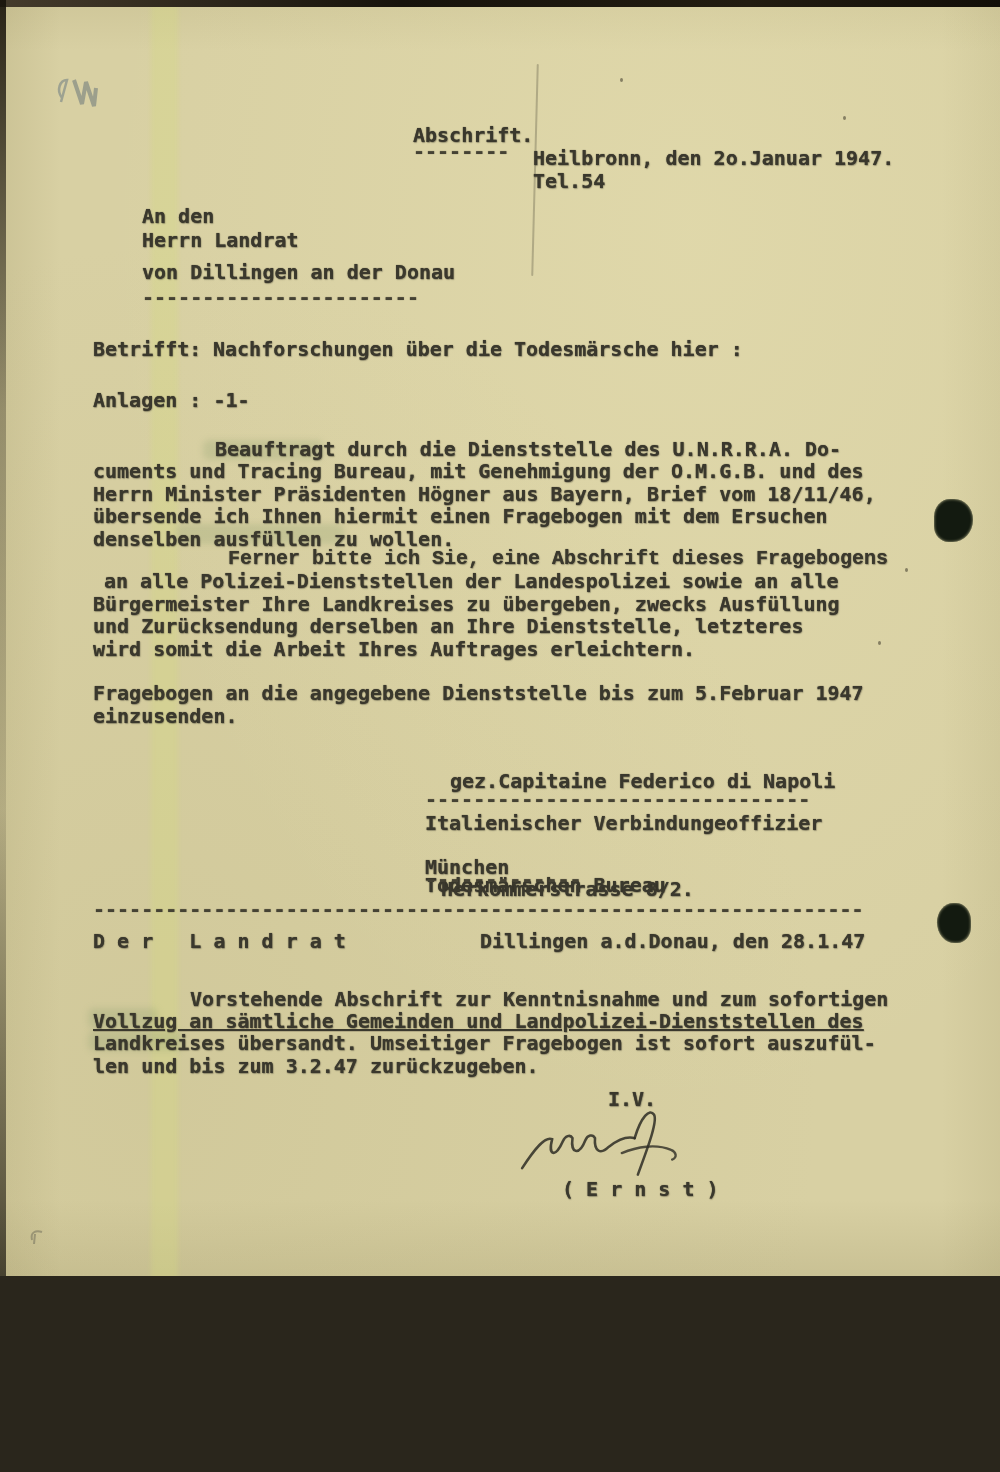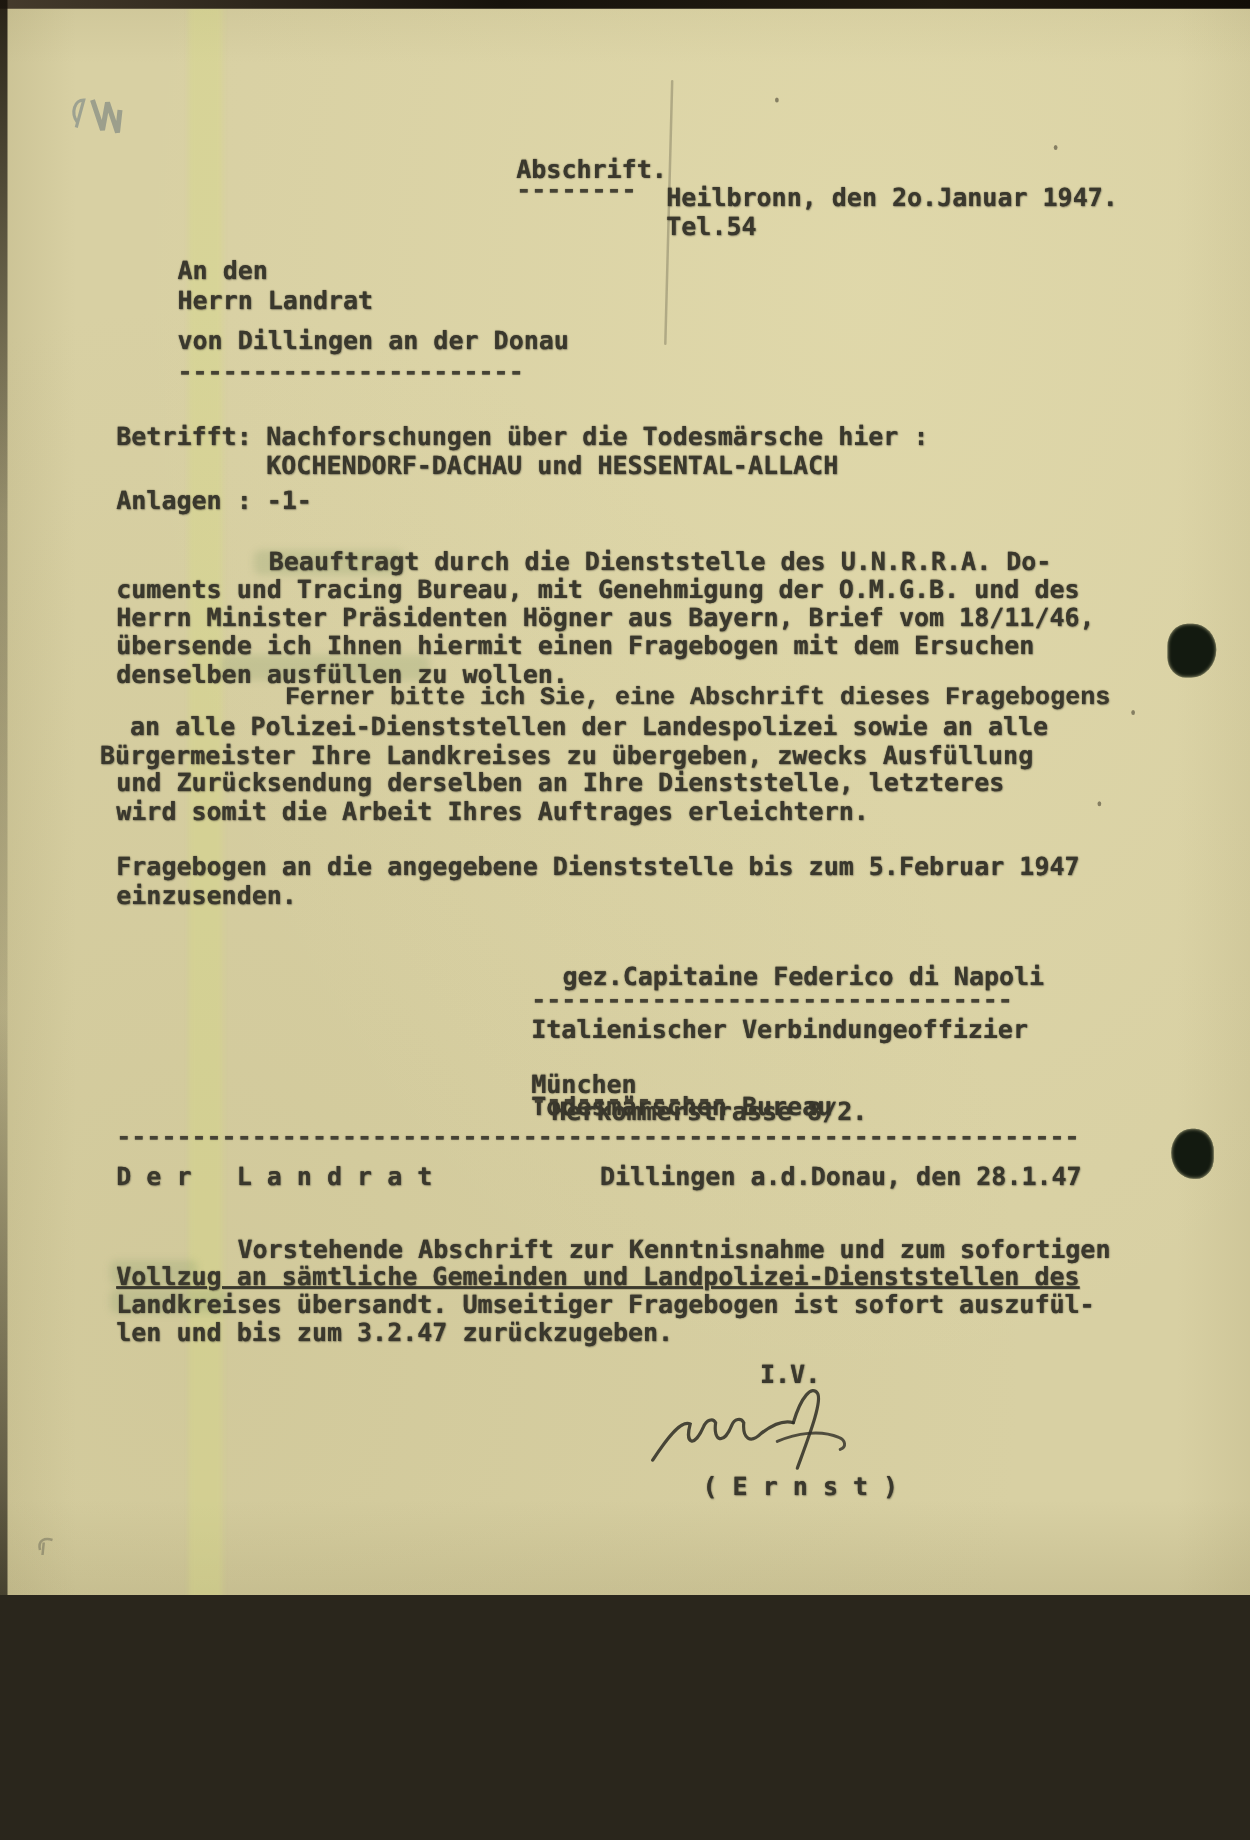--- a/index.html
+++ b/index.html
@@ -69,32 +69,31 @@
   <div class="tw" style="left:533px;top:147px;">Heilbronn, den 2o.Januar 1947.</div>
   <div class="tw" style="left:533px;top:170px;">Tel.54</div>
 
   <div class="tw" style="left:142px;top:205px;">An den</div>
   <div class="tw" style="left:142px;top:229px;">Herrn Landrat</div>
   <div class="tw" style="left:142px;top:261px;">von Dillingen an der Donau</div>
   <div class="tw dash" style="left:142px;top:286px;">-----------------------</div>
 
   <div class="tw" style="left:93px;top:338px;">Betrifft:</div>
   <div class="tw" style="left:213px;top:338px;">Nachforschungen über die Todesmärsche hier :</div>
-  <div class="tw" style="left:213px;top:361px;">KOCHENDORF-DACHAU und HESSENTAL-ALLACH</div>
   <div class="tw" style="left:93px;top:389px;">Anlagen : -1-</div>
 
   <div class="tw" style="left:215px;top:438px;">Beauftragt durch die Dienststelle des U.N.R.R.A. Do-</div>
   <div class="tw" style="left:93px;top:460px;">cuments und Tracing Bureau, mit Genehmigung der O.M.G.B. und des</div>
   <div class="tw" style="left:93px;top:483px;">Herrn Minister Präsidenten Högner aus Bayern, Brief vom 18/11/46,</div>
   <div class="tw" style="left:93px;top:505px;">übersende ich Ihnen hiermit einen Fragebogen mit dem Ersuchen</div>
   <div class="tw" style="left:93px;top:528px;">denselben ausfüllen zu wollen.</div>
 
   <div class="tw" style="left:228px;top:548px;font-family:Liberation Mono, monospace;">Ferner bitte ich Sie, eine Abschrift dieses Fragebogens</div>
   <div class="tw" style="left:104px;top:570px;">an alle Polizei-Dienststellen der Landespolizei sowie an alle</div>
-  <div class="tw" style="left:80px;top:593px;text-align:center;">Bürgermeister Ihre Landkreises zu übergeben, zwecks Ausfüllung</div>
+  <div class="tw" style="left:93px;top:593px;text-align:center;">Bürgermeister Ihre Landkreises zu übergeben, zwecks Ausfüllung</div>
   <div class="tw" style="left:93px;top:615px;">und Zurücksendung derselben an Ihre Dienststelle, letzteres</div>
   <div class="tw" style="left:93px;top:638px;">wird somit die Arbeit Ihres Auftrages erleichtern.</div>
 
   <div class="tw" style="left:93px;top:682px;">Fragebogen an die angegebene Dienststelle bis zum 5.Februar 1947</div>
   <div class="tw" style="left:93px;top:705px;">einzusenden.</div>
 
   <div class="tw" style="left:450px;top:770px;">gez.Capitaine Federico di Napoli</div>
   <div class="tw dash" style="left:425px;top:788px;">--------------------------------</div>
   <div class="tw" style="left:425px;top:812px;">Italienischer Verbindungeoffizier</div>
   <div class="tw" style="left:425px;top:834px;margin-top:40px;">Todesmärschen Bureau</div>

